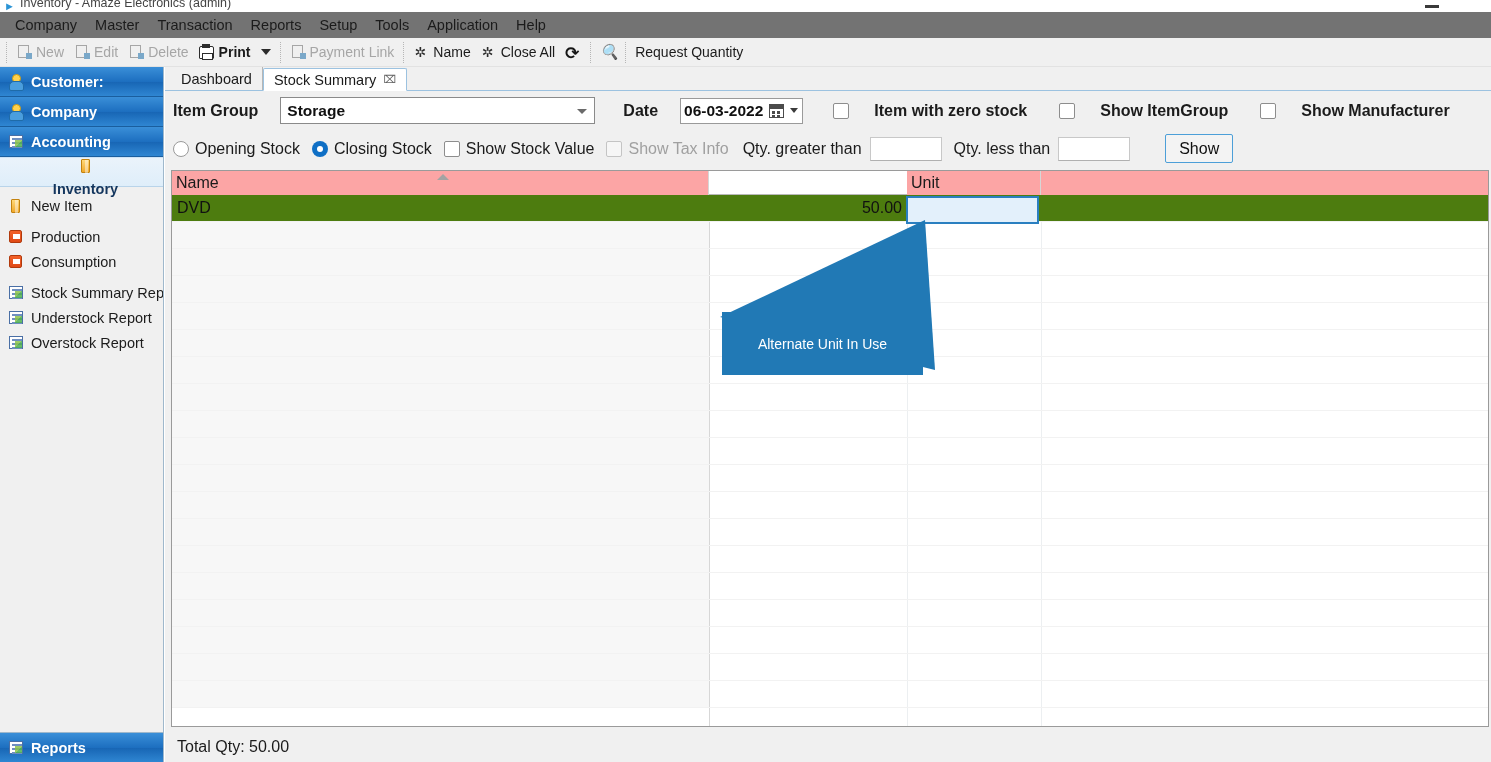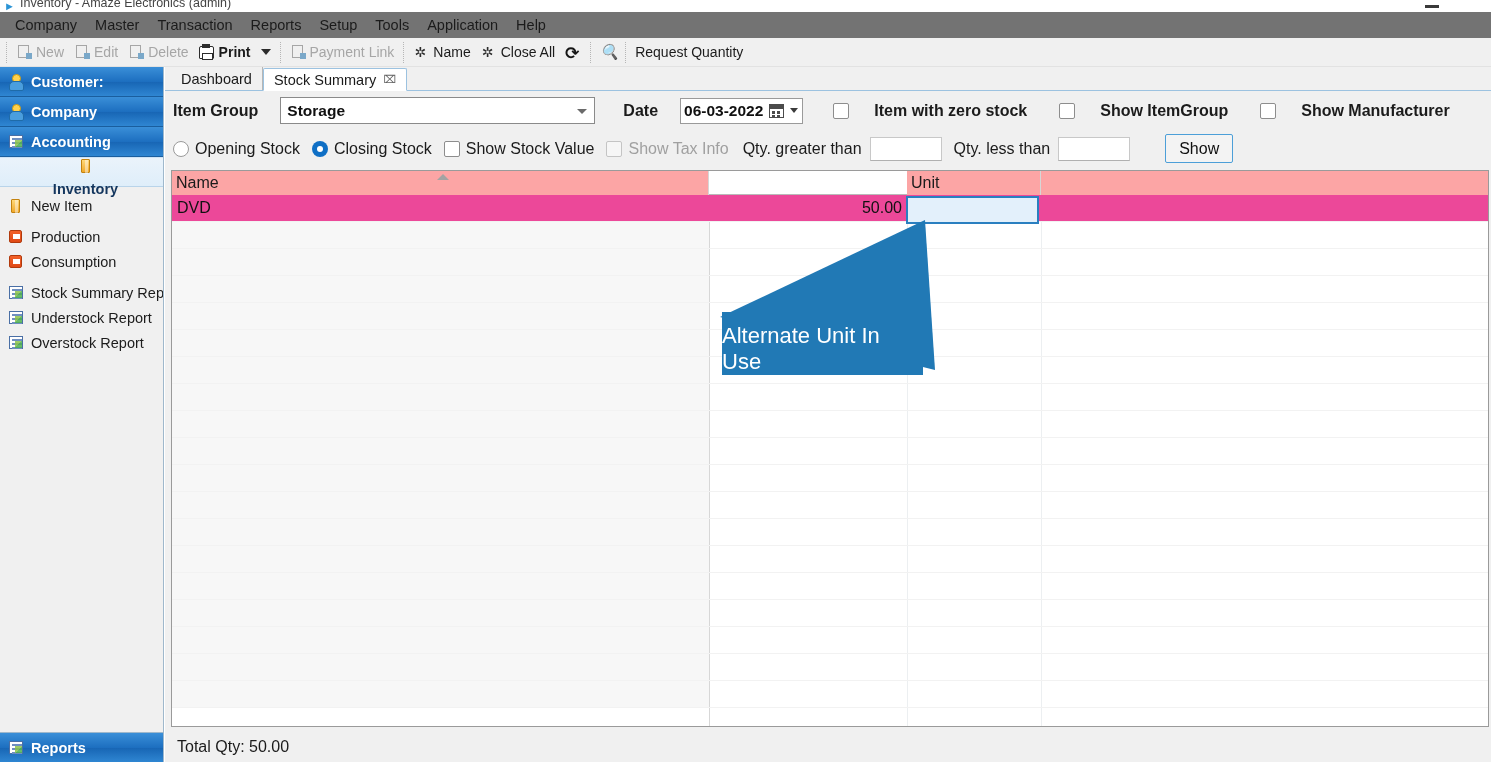--- a/index.html
+++ b/index.html
@@ -356,21 +356,21 @@
   }
 
   .gridbody {
     position: absolute; left: 0; top: 25px; width: 1318px; height: 531px;
     background: #ffffff;
   }
   .row {
     position: absolute; left: 0; width: 1318px; height: 27px;
     border-bottom: 1px solid #f2f2f2;
   }
-  .row.selected { background: #ec4899; }
+  .row.selected { background: #4d7c0f; }
   .row .namecell {
     position: absolute; left: 0; top: 0; width: 537px; height: 26px;
     display: flex; align-items: center; padding-left: 5px;
     font-size: 16px; color: #111;
   }
   .row.filler .namecell { background: #f7f7f7; }
   .row .qtycell {
     position: absolute; left: 537px; top: 0; width: 198px; height: 26px;
     display: flex; align-items: center; justify-content: flex-end;
     padding-right: 5px; font-size: 16px; color: #111;
@@ -391,22 +391,22 @@
     border: 2px solid #2a7fc0;
     background: #e3f0fb;
     pointer-events: none;
   }
 
   
   .callout {
     position: absolute;
     background: #2179b5;
     color: #ffffff;
-    font-size: 22px;
-    display: flex; align-items: flex-end; justify-content: center;
+    font-size: 14px;
+    display: flex; align-items: center; justify-content: center;
     font-family: "Liberation Sans", sans-serif;
   }
   .callout-tail { position: absolute; pointer-events: none; }
 
   
   .totalbar {
     position: absolute; left: 6px; top: 665px;
     width: 1318px; height: 30px;
     background: #f0f0f0;
     display: flex; align-items: center;

